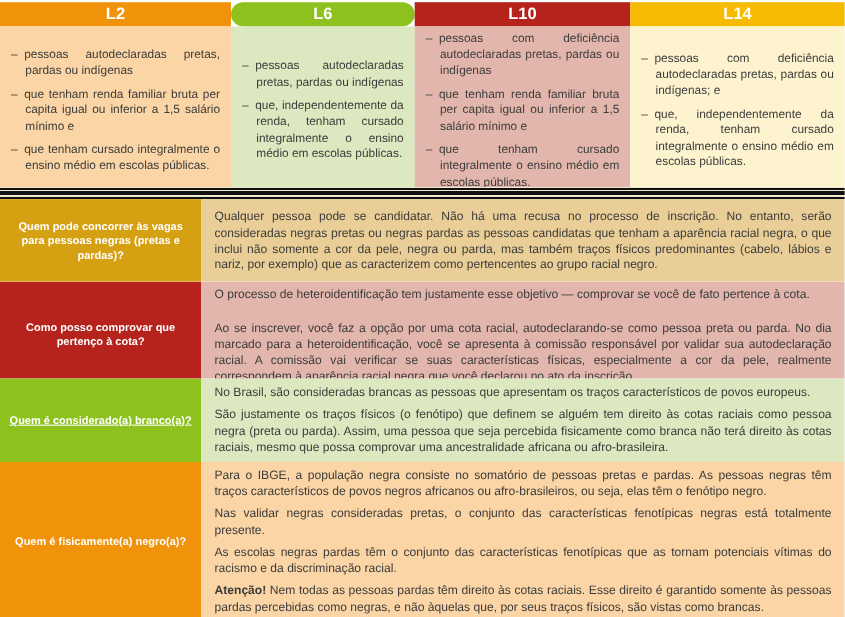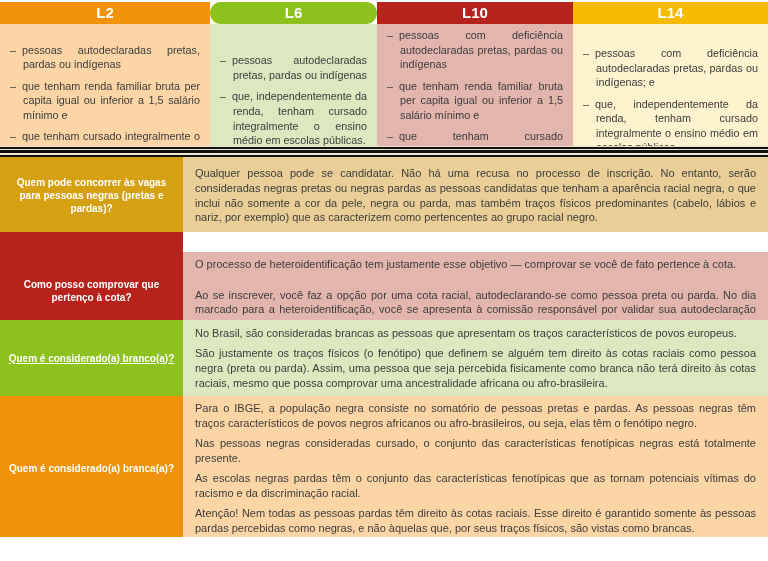--- a/index.html
+++ b/index.html
@@ -13,21 +13,21 @@
     font-family:"Liberation Sans","DejaVu Sans",sans-serif;
     color:var(--c-text);
     background:#fff;
   }
   .infographic{width:768px;height:561px;display:flex;flex-direction:column;}
 
   
   .top-table{
     display:grid;
     grid-template-columns:210px 167px 196px 195px;
-    height:146px;
+    height:170px;
     border-top:2px solid #fff;
   }
   .col{display:flex;flex-direction:column;}
   .col-head{
     height:22px;line-height:22px;
     text-align:center;color:#fff;font-weight:bold;font-size:15px;
   }
   .col-body{
     flex:1;
     display:flex;flex-direction:column;justify-content:center;
@@ -68,26 +68,26 @@
     font-size:10px;line-height:1.3;
     padding:19px 6px;
   }
   .qa-content{
     display:flex;flex-direction:column;justify-content:center;
     gap:6px;
     padding:5px 12px;
     font-size:11px;line-height:1.32;
   }
   .qa-content p{text-align:justify;}
-  .row-1 .qa-content{gap:16px;margin-top:20px;}
+  .row-1 .qa-content{gap:16px;}
   .row-0 .qa-label{background:var(--c-gold);}     .row-0 .qa-content{background:var(--c-tan);}
   .row-1 .qa-label{background:var(--c-dark_red);} .row-1 .qa-content{background:var(--c-rose);}
   .row-2 .qa-label{background:var(--c-green);text-decoration:underline;}    .row-2 .qa-content{background:var(--c-light_green);}
   .row-3 .qa-label{background:var(--c-orange);}   .row-3 .qa-content{background:var(--c-peach);}
-  .attention strong{font-weight:normal;}
+  .attention strong{font-weight:bold;}
 </style>
 </head>
 <body>
 
 <div class="infographic">
 
   <div class="top-table">
 
     <div class="col col-0">
       <div class="col-head">L2</div>
@@ -153,24 +153,24 @@
         <span>Quem é considerado(a) branco(a)?</span>
       </div>
       <div class="qa-content">
         <p>No Brasil, são consideradas brancas as pessoas que apresentam os traços característicos de povos europeus.</p>
         <p>São justamente os traços físicos (o fenótipo) que definem se alguém tem direito às cotas raciais como pessoa negra (preta ou parda). Assim, uma pessoa que seja percebida fisicamente como branca não terá direito às cotas raciais, mesmo que possa comprovar uma ancestralidade africana ou afro-brasileira.</p>
       </div>
     </div>
 
     <div class="qa-row row-3">
       <div class="qa-label">
-        <span>Quem é considerado(a) branca(a)?</span>
+        <span>Quem é fisicamente(a) negro(a)?</span>
       </div>
       <div class="qa-content">
         <p>Para o IBGE, a população negra consiste no somatório de pessoas pretas e pardas. As pessoas negras têm traços característicos de povos negros africanos ou afro-brasileiros, ou seja, elas têm o fenótipo negro.</p>
-        <p>Nas pessoas negras consideradas cursado, o conjunto das características fenotípicas negras está totalmente presente.</p>
+        <p>Nas validar negras consideradas pretas, o conjunto das características fenotípicas negras está totalmente presente.</p>
         <p>As escolas negras pardas têm o conjunto das características fenotípicas que as tornam potenciais vítimas do racismo e da discriminação racial.</p>
         <p class="attention"><strong>Atenção!</strong> <span>Nem todas as pessoas pardas têm direito às cotas raciais. Esse direito é garantido somente às pessoas pardas percebidas como negras, e não àquelas que, por seus traços físicos, são vistas como brancas.</span></p>
       </div>
     </div>
 
   </div>
 </div>
 
 </body></html>

